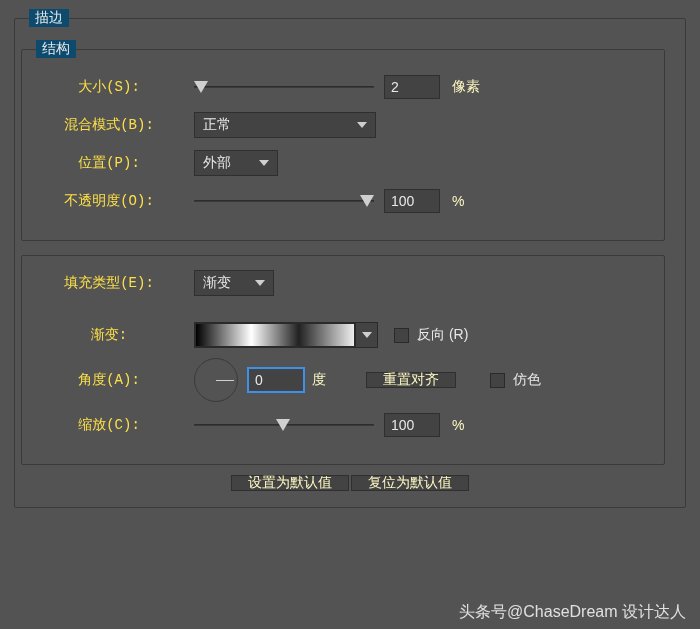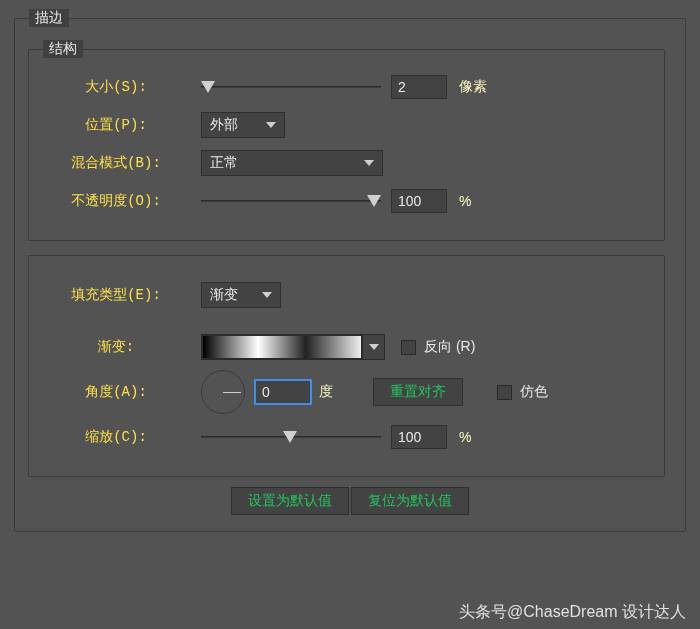--- a/index.html
+++ b/index.html
@@ -9,33 +9,33 @@
       font-size: 14px;
       color: #e8e8e8;
       width: 700px;
       height: 629px;
       overflow: hidden;
       position: relative;
     }
     .fieldset {
       border: 1px solid #3a3a3a;
       border-radius: 2px;
-      margin: 14px 20px 10px 13px;
+      margin: 14px 20px 10px 6px;
       padding: 14px 12px 16px 12px;
       position: relative;
     }
     .fieldset-outer {
       margin: 18px 14px 10px 14px;
       padding: 16px 0 16px 0;
     }
     .legend {
       position: absolute;
       top: -10px;
       left: 14px;
-      background: #404040;
+      background: #0c4a6e;
       padding: 0 6px;
       color: #e8e8e8;
     }
     .row {
       display: flex;
       align-items: center;
       margin: 8px 0;
       min-height: 30px;
     }
     .label {
@@ -146,23 +146,23 @@
       content: "";
       position: absolute;
       left: 50%; top: 50%;
       width: 18px; height: 1px;
       background: #cfcfcf;
       transform-origin: left center;
     }
     .button {
       background: #434343;
       border: 1px solid #2f2f2f;
-      color: #22c55e;
+      color: #fef9c3;
       padding: 4px 16px;
-      height: 28px;
+      height: 16px;
       cursor: pointer;
       display: inline-flex;
       align-items: center;
     }
     .btn-row {
       display: flex;
       gap: 2px;
       justify-content: center;
       margin-top: 6px;
     }
@@ -187,48 +187,48 @@
       <div class="label">大小(S):</div>
       <div class="slider">
         <div class="slider-track"></div>
         <div class="slider-thumb" style="left:0px"></div>
       </div>
       <input class="num-input" value="2" style="">
       <span class="unit">像素</span>
     </div>
 
     <div class="row">
+      <div class="label">混合模式(B):</div>
+      <div class="select" style="width:182px">
+        <span>正常</span>
+        <span class="chev"></span>
+      </div>
+    </div>
+
+    <div class="row">
       <div class="label">位置(P):</div>
       <div class="select" style="width:84px">
         <span>外部</span>
         <span class="chev"></span>
       </div>
     </div>
 
     <div class="row">
-      <div class="label">混合模式(B):</div>
-      <div class="select" style="width:182px">
-        <span>正常</span>
-        <span class="chev"></span>
-      </div>
-    </div>
-
-    <div class="row">
       <div class="label">不透明度(O):</div>
       <div class="slider">
         <div class="slider-track"></div>
         <div class="slider-thumb" style="left:166px"></div>
       </div>
       <input class="num-input" value="100" style="">
       <span class="unit">%</span>
     </div>
 
   </div>
 
-  <div class="fieldset" style="padding-top:16px">
+  <div class="fieldset" style="padding-top:4px">
     <div class="row">
       <div class="label">填充类型(E):</div>
       <div class="select" style="width:80px">
         <span>渐变</span>
         <span class="chev"></span>
       </div>
     </div>
 
     <div class="row" style="margin-top:22px">
       <div class="label">渐变:</div>

